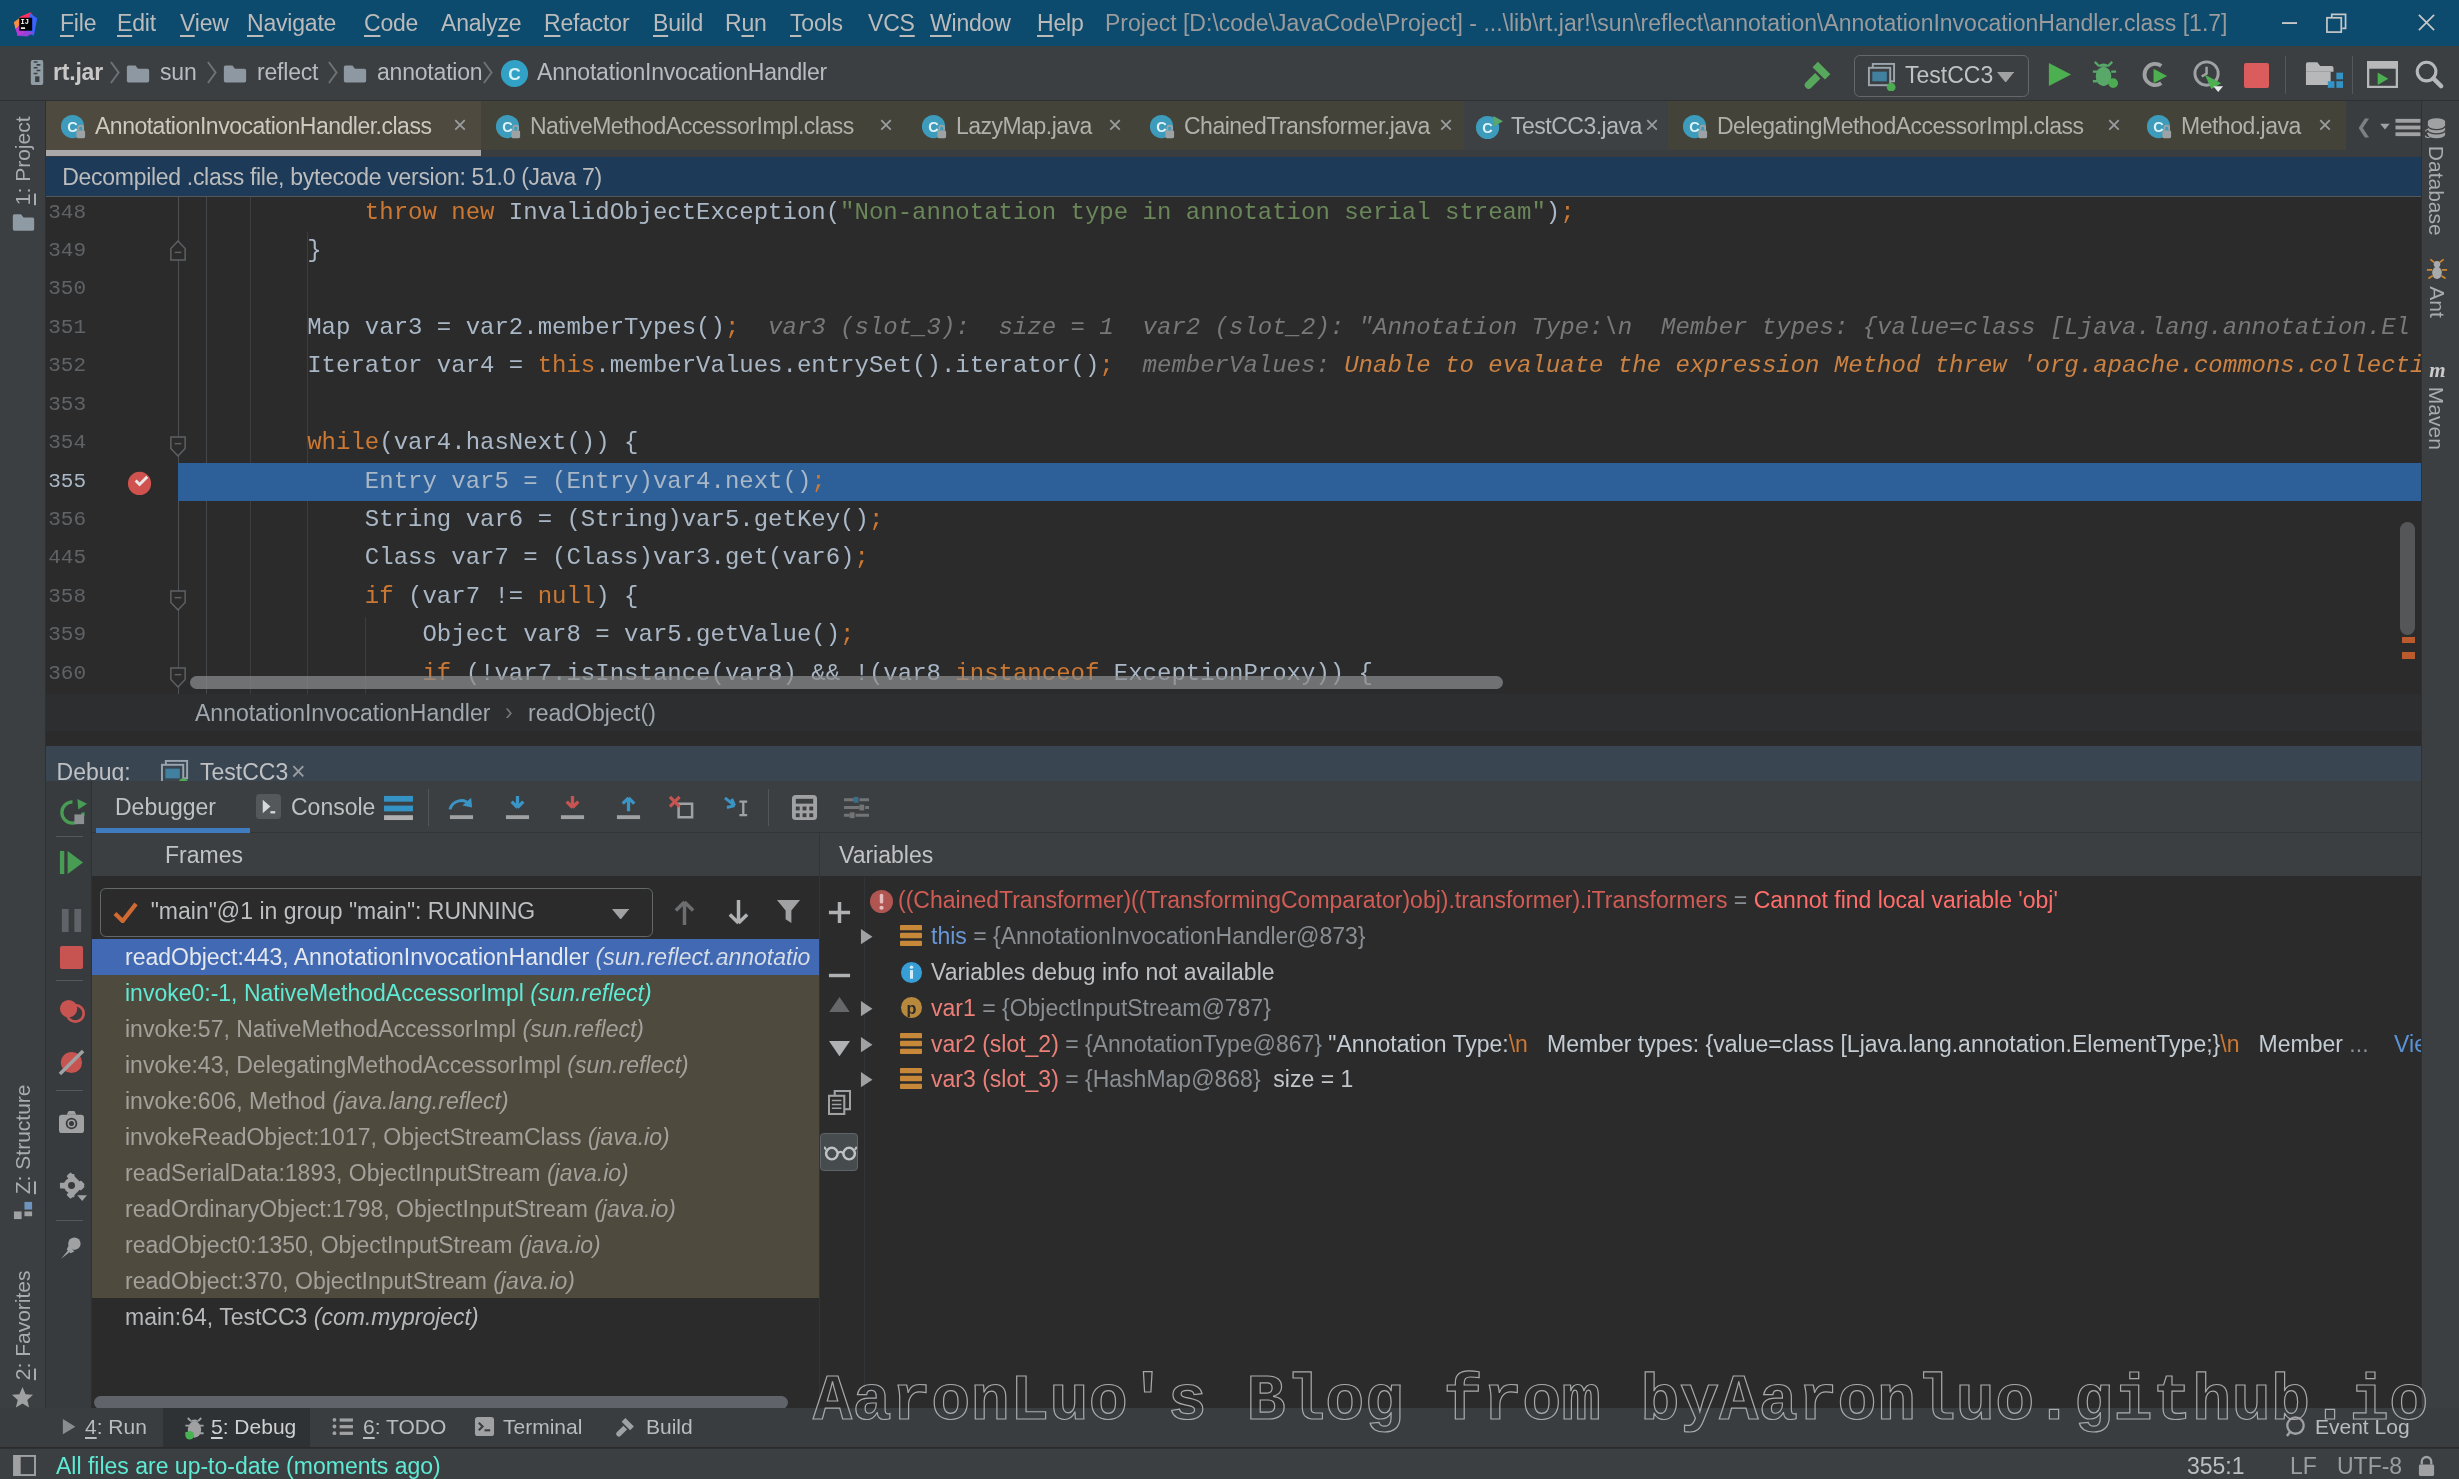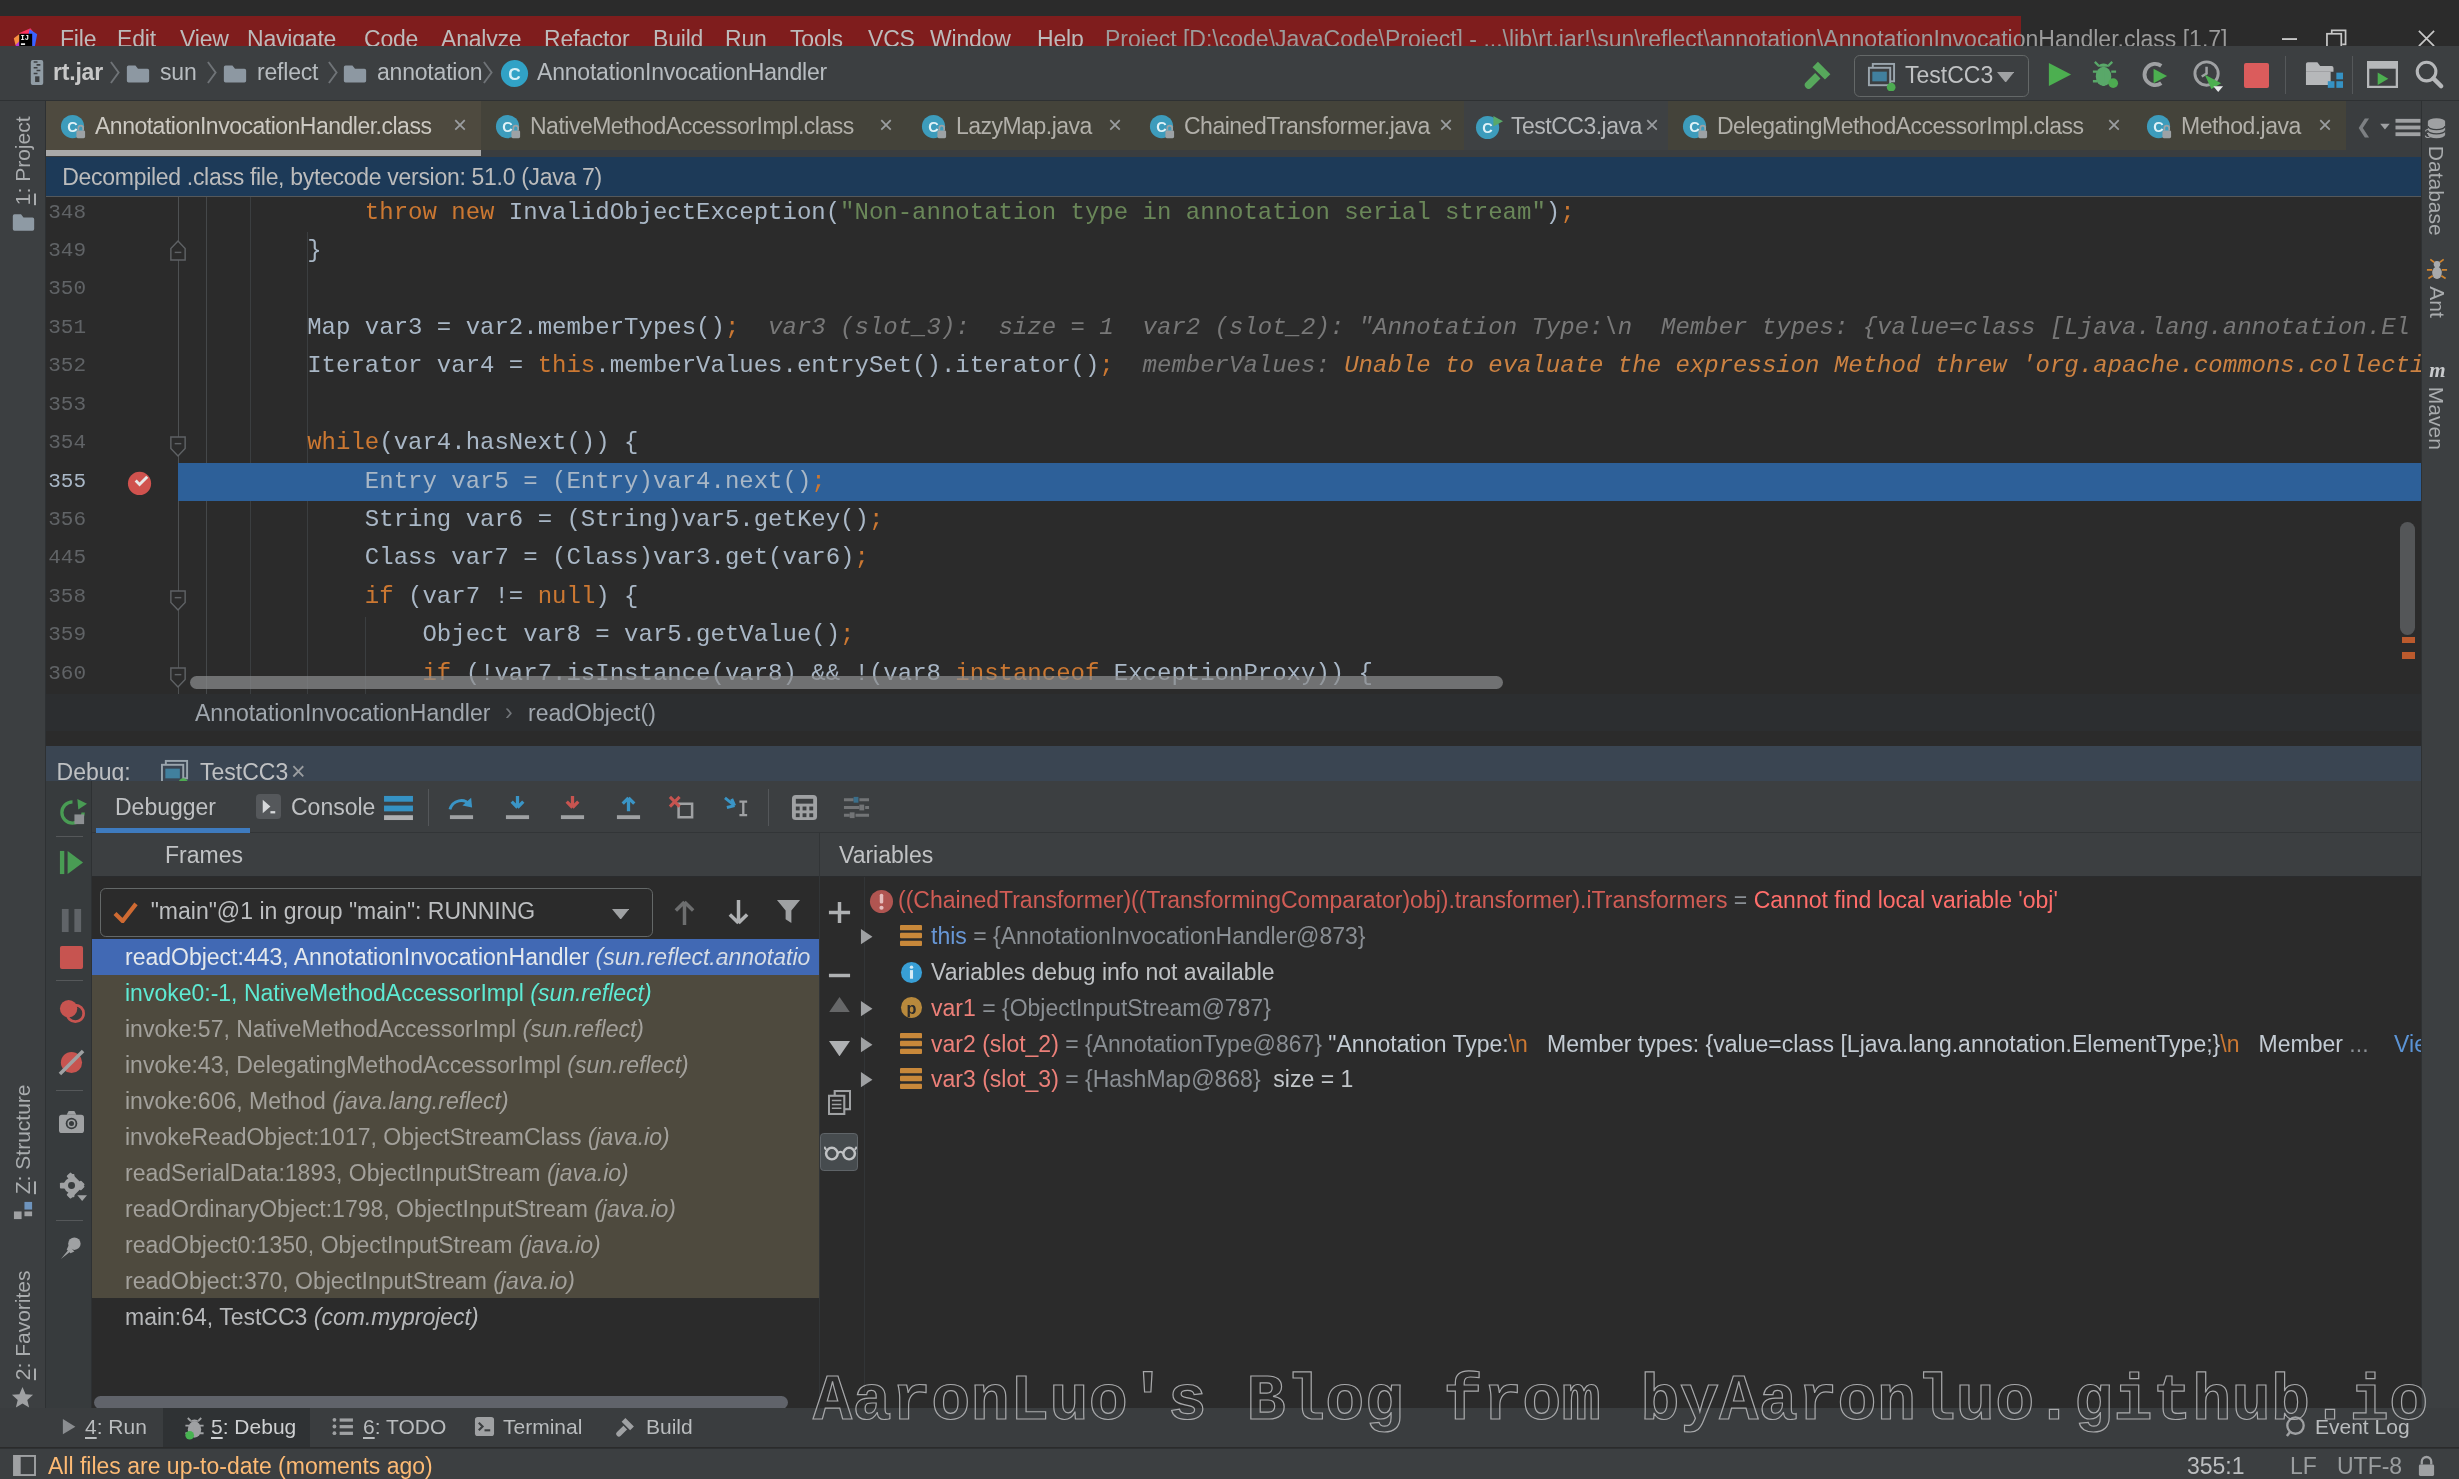--- a/index.html
+++ b/index.html
@@ -2,21 +2,21 @@
 <html><head>
 <meta charset="utf-8">
 <style>
   * { margin:0; padding:0; box-sizing:border-box; }
   html,body { width:2459px; height:1479px; overflow:hidden; background:#2b2b2b; }
   body, .ui { font-family:"Liberation Sans", sans-serif; font-size:23px; color:#bbbbbb; }
   .abs { position:absolute; }
   #root { position:absolute; left:0; top:0; width:2459px; height:1479px; background:#2b2b2b; }
 
   
-  #menubar { position:absolute; left:0; top:16px; width:2021px; height:46px; background:#7f1d1d; }
+  #menubar { position:absolute; left:0; top:0; width:2459px; height:46px; background:#0c4a6e; }
   .mitem { position:absolute; top:9.6px; color:#bbbbbb; font-size:23px; letter-spacing:-0.2px; }
   .mitem u { text-decoration:underline; text-underline-offset:3.8px; }
   #wintitle { position:absolute; top:9.6px; left:1105px; color:#9b9b9b; font-size:23px; white-space:pre; }
   #navbar { position:absolute; left:0; top:46px; width:2459px; height:55px; background:#3c3f41; border-bottom:1px solid #2e3133; }
   .crumb { position:absolute; top:13.4px; font-size:23px; color:#b7bcc0; white-space:nowrap; letter-spacing:-0.2px; }
 
   
   #tabbar { position:absolute; left:46px; top:101px; width:2375px; height:56px; background:#3a3d3f; }
   .tab { position:absolute; top:0; height:49px; }
   .tab .tx { position:absolute; top:11.5px; font-size:23px; white-space:nowrap; letter-spacing:-0.5px; }
@@ -618,21 +618,21 @@
       <circle cx="11" cy="10" r="8.6" fill="none" stroke="#9fa1a3" stroke-width="2.4"></circle>
       <path d="M5 17 L2 21" stroke="#9fa1a3" stroke-width="2.6"></path>
     </svg>
     <span class="abs" style="left:2315px;top:6.7px;font-size:21px;color:#b9bcbe">Event Log</span>
   </div>
   <div id="statusbar">
     <svg class="abs" style="left:13.4px;top:5.8px" width="23" height="21" viewBox="0 0 24 22">
       <rect x="1" y="1" width="22" height="20" fill="none" stroke="#9fa1a3" stroke-width="2"></rect>
       <rect x="1" y="1" width="7" height="20" fill="#9fa1a3"></rect>
     </svg>
-    <span class="abs" style="left:48px;top:3.8px;color:#fdba74">All files are up-to-date (moments ago)</span>
+    <span class="abs" style="left:56px;top:3.8px;color:#5eead4">All files are up-to-date (moments ago)</span>
     <span class="abs" style="left:2187px;top:3.8px;color:#bcbec0">355:1</span>
     <span class="abs" style="left:2290px;top:3.8px;color:#9b9ea0">LF</span>
     <span class="abs" style="left:2337px;top:3.8px;color:#9b9ea0">UTF-8</span>
     <svg class="abs" style="left:2417px;top:5.8px" width="19" height="23" viewBox="0 0 20 24">
       <rect x="2" y="10" width="16" height="12" rx="1.5" fill="#9fa1a3"></rect>
       <path d="M5 10 V7 a5 5 0 0 1 10 0 V10" fill="none" stroke="#9fa1a3" stroke-width="2.4"></path>
     </svg>
   </div>
   <div class="vtextL" style="left:-38px;top:160px;width:121px"><svg style="transform:rotate(90deg);vertical-align:-3.8px;margin-right:5.8px" width="23" height="21" viewBox="0 0 28 22">
         <path d="M1 3 a2 2 0 0 1 2-2 h8 l3 4 h11 a2 2 0 0 1 2 2 v12 a2 2 0 0 1-2 2 h-22 a2 2 0 0 1-2-2 z" fill="#8e9aa4"></path>

